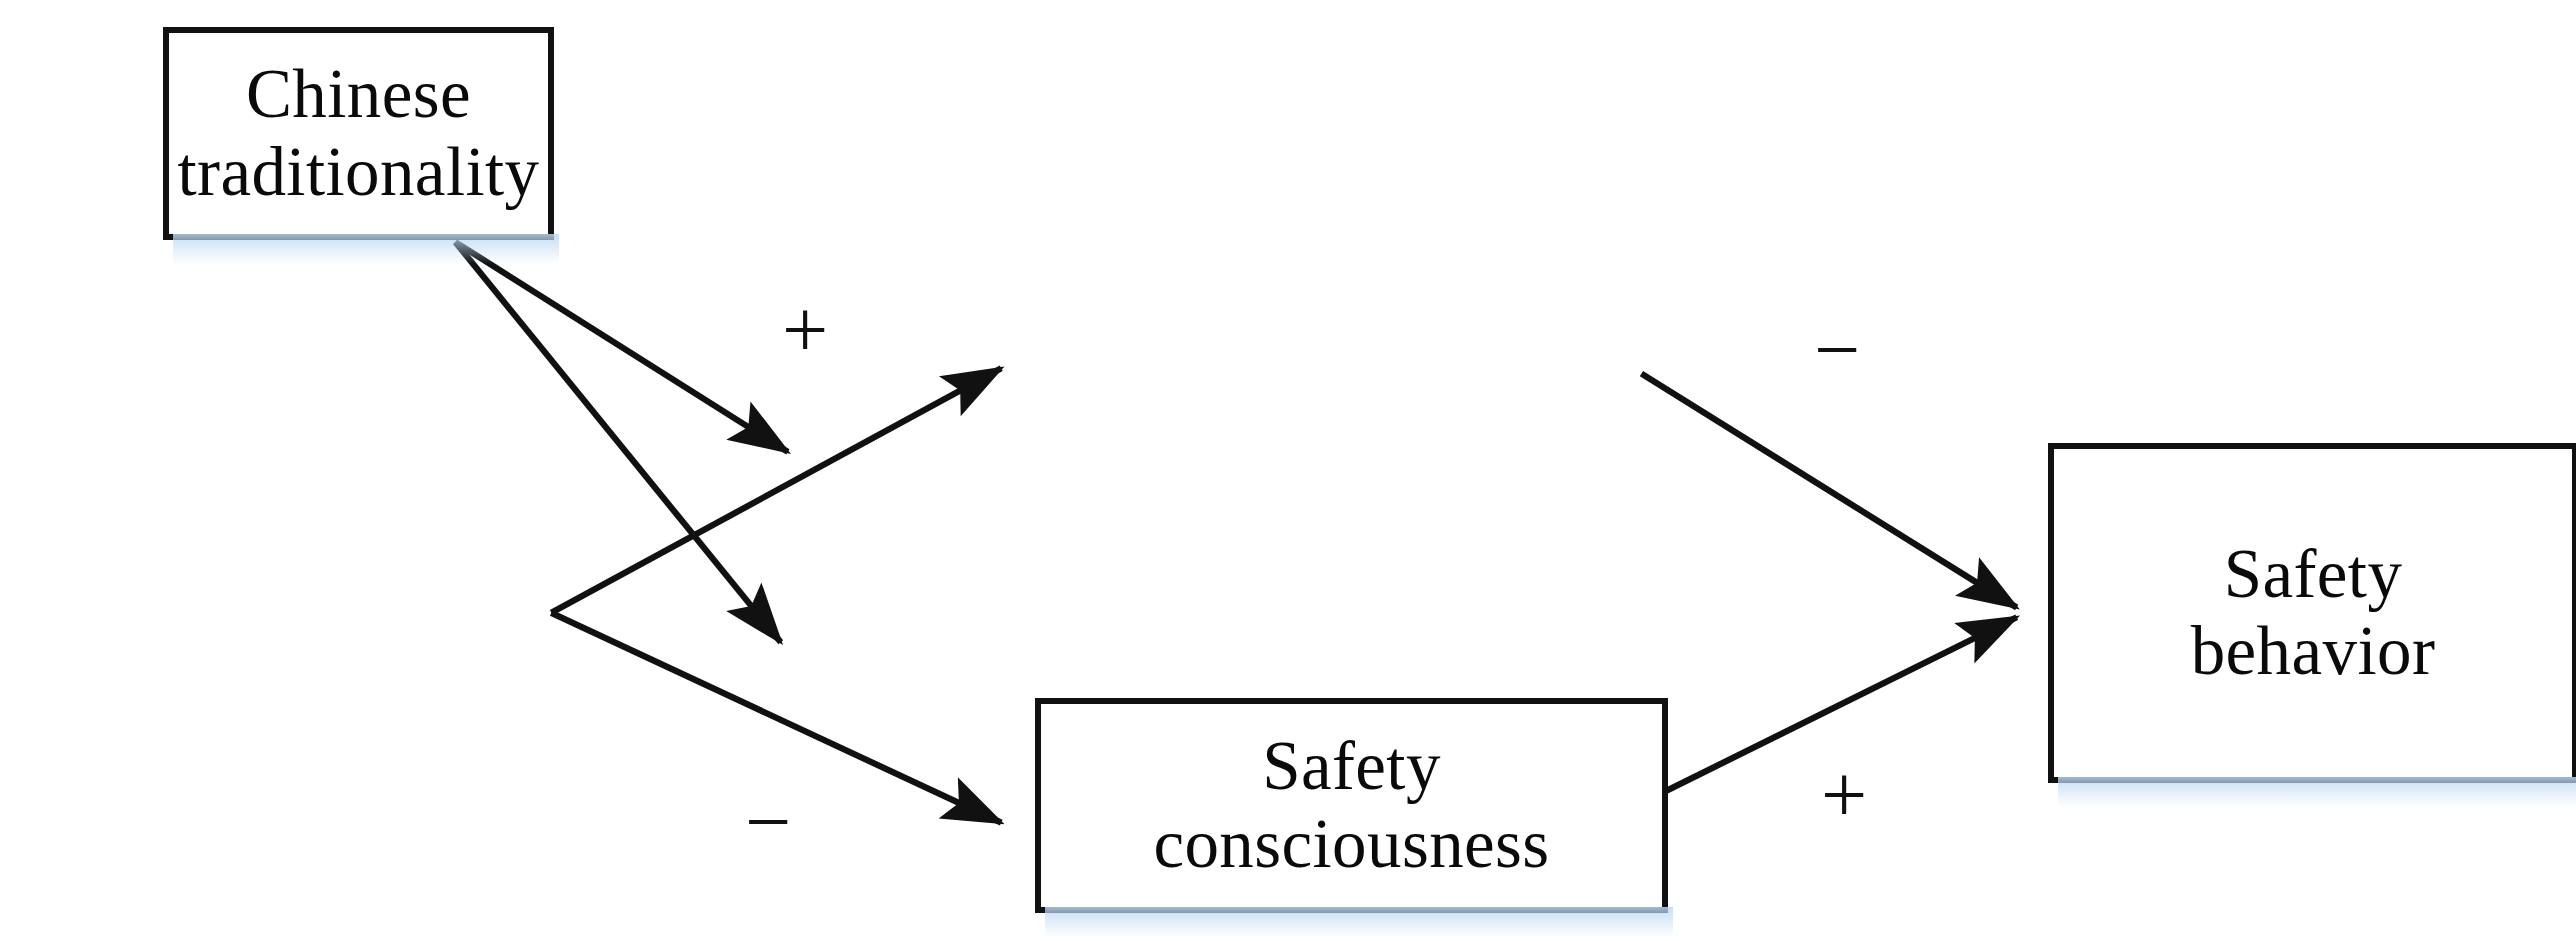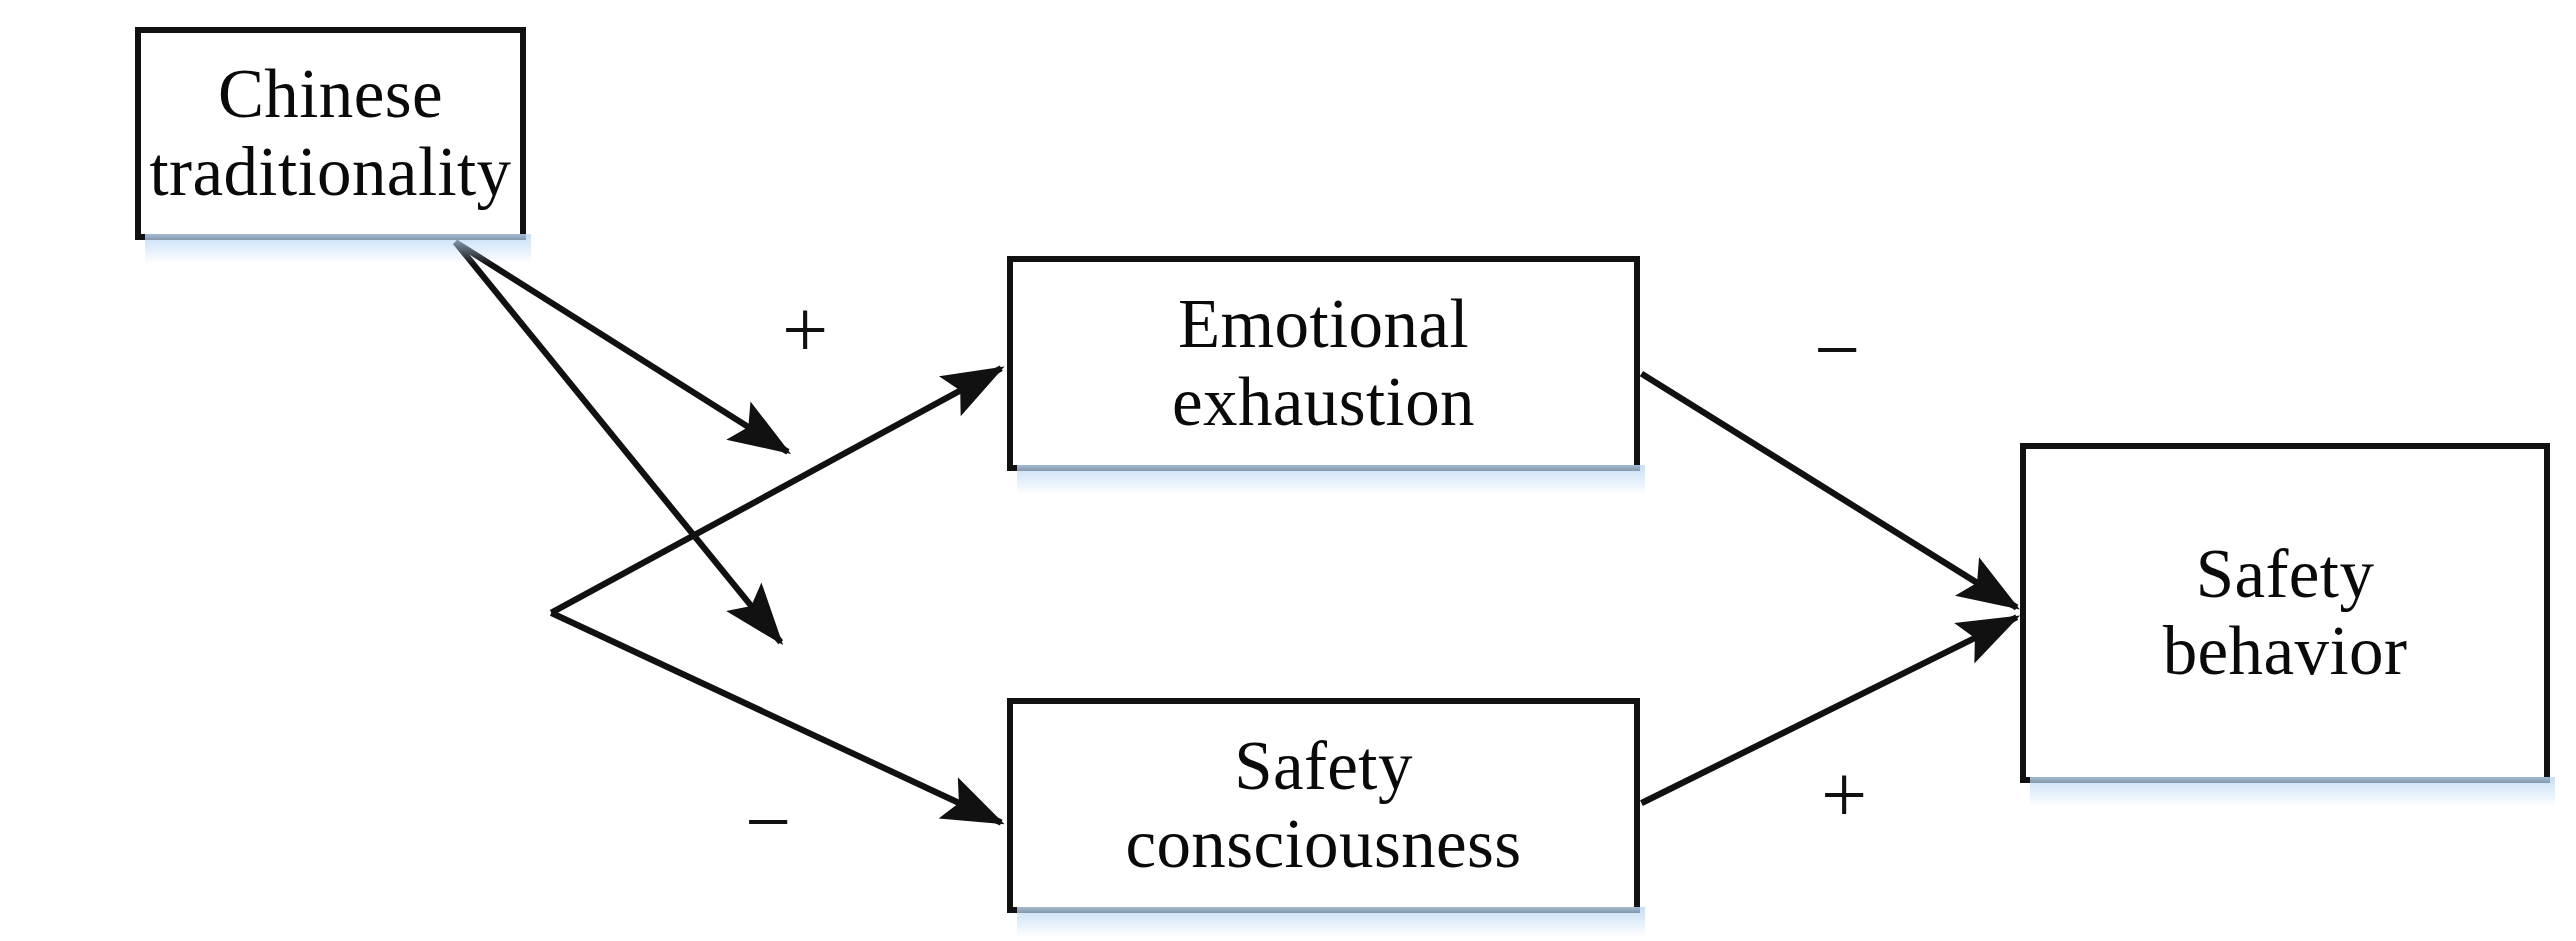--- a/index.html
+++ b/index.html
@@ -27,20 +27,21 @@
   .node-box {
     position: absolute;
     box-sizing: border-box;
     background: #ffffff;
     border: 6.2px solid #111111;
     display: flex;
     align-items: center;
     justify-content: center;
     text-align: center;
     z-index: 3;
+    margin-left: 28px;
   }
   .node-box::after {
     content: "";
     position: absolute;
     left: 3.6px;
     right: -10.7px;
     top: 100%;
     height: 30px;
     background: linear-gradient(to bottom, rgba(188,216,243,0.85), rgba(255,255,255,0));
     z-index: -1;
@@ -101,24 +102,20 @@
 
     <line x1="1846" y1="903" x2="2268" y2="694" stroke="#111111" stroke-width="7" marker-end="url(#arrowhead)"></line>
   </svg>
 
   <div class="node-box" id="node-chinese-traditionality">
     <span class="node-label">Chinese
 traditionality</span>
   </div>
 
 
-  <div class="node-box" id="node-emotional-exhaustion">
-    <span class="node-label">Emotional
-exhaustion</span>
-  </div>
 
   <div class="node-box" id="node-safety-consciousness">
     <span class="node-label">Safety
 consciousness</span>
   </div>
 
   <div class="node-box" id="node-safety-behavior">
     <span class="node-label">Safety
 behavior</span>
   </div>

